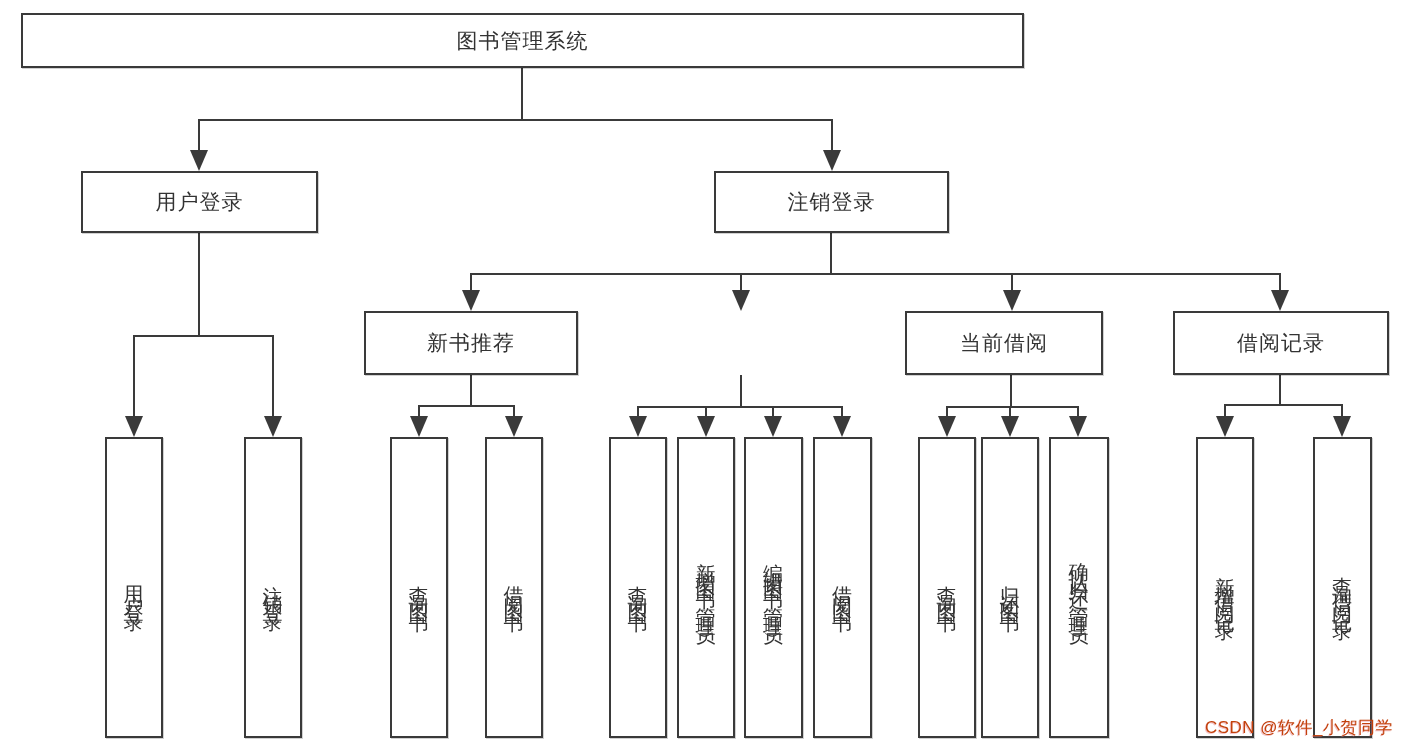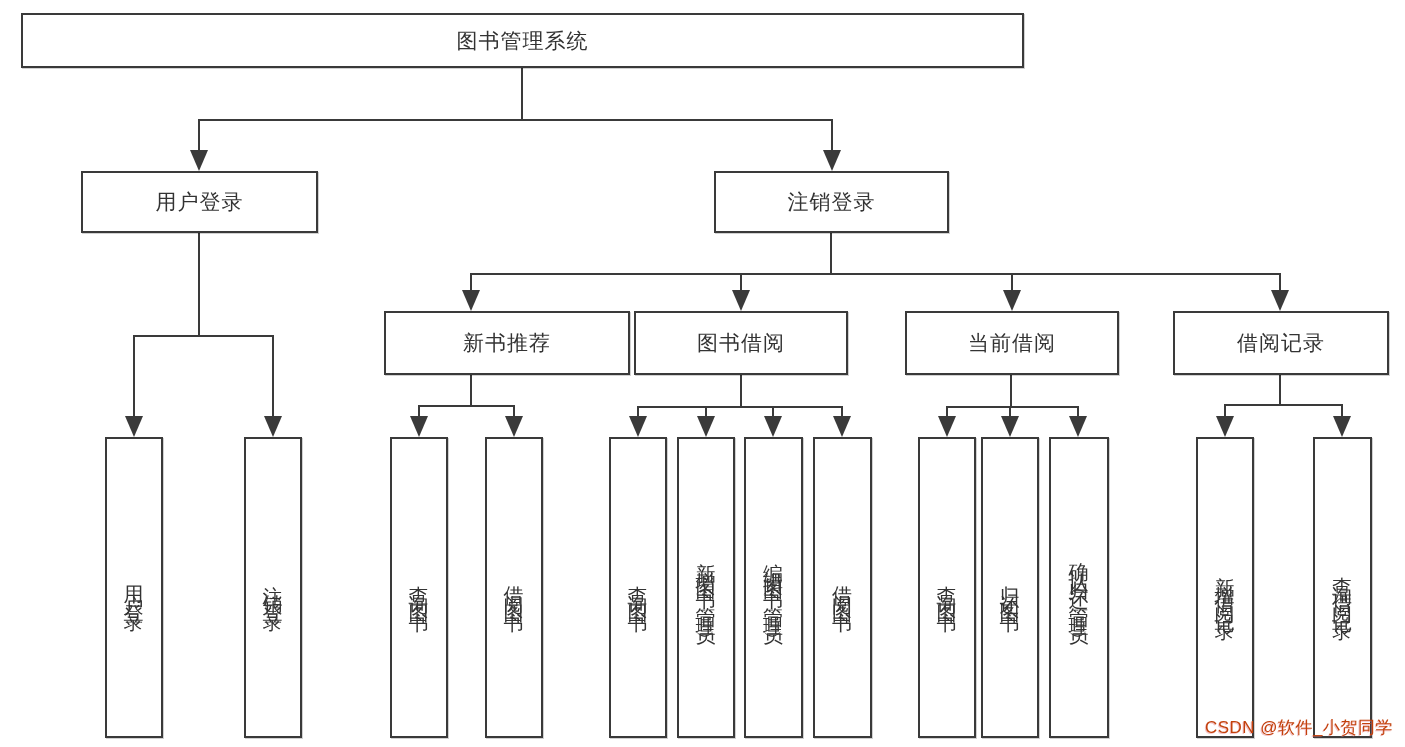--- a/index.html
+++ b/index.html
@@ -114,27 +114,24 @@
     <span class="hlabel">图书管理系统</span>
   </div>
 
   <div class="box" style="left:81px;top:171px;width:237px;height:62px;">
     <span class="hlabel">用户登录</span>
   </div>
   <div class="box" style="left:714px;top:171px;width:235px;height:62px;">
     <span class="hlabel">注销登录</span>
   </div>
 
-  <div class="box" style="left:364px;top:311px;width:246px;height:64px;margin-left:20px;">
+  <div class="box" style="left:364px;top:311px;width:214px;height:64px;">
     <span class="hlabel">新书推荐</span>
   </div>
-  <div class="box" style="left:634px;top:311px;width:214px;height:64px;">
-    <span class="hlabel">图书借阅</span>
-  </div>
-  <div class="box" style="left:905px;top:311px;width:214px;height:64px;">
+  <div class="box" style="left:905px;top:311px;width:198px;height:64px;">
     <span class="hlabel">当前借阅</span>
   </div>
   <div class="box" style="left:1173px;top:311px;width:216px;height:64px;">
     <span class="hlabel">借阅记录</span>
   </div>
 
   <div class="box" style="left:105px;top:437px;width:58px;height:301px;">
     <span class="vtext">用户登录</span>
   </div>
   <div class="box" style="left:244px;top:437px;width:58px;height:301px;">

